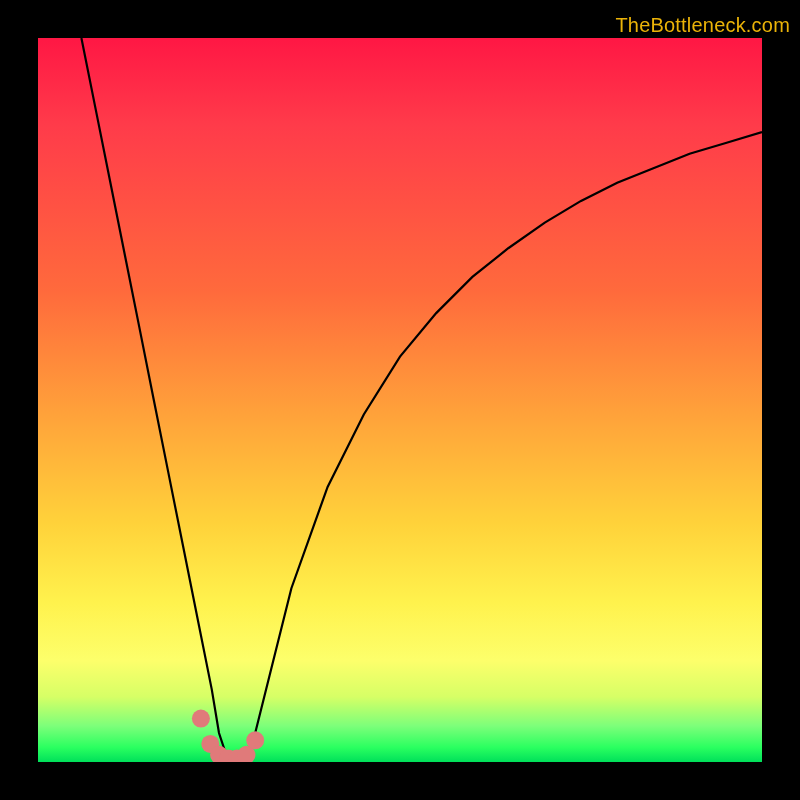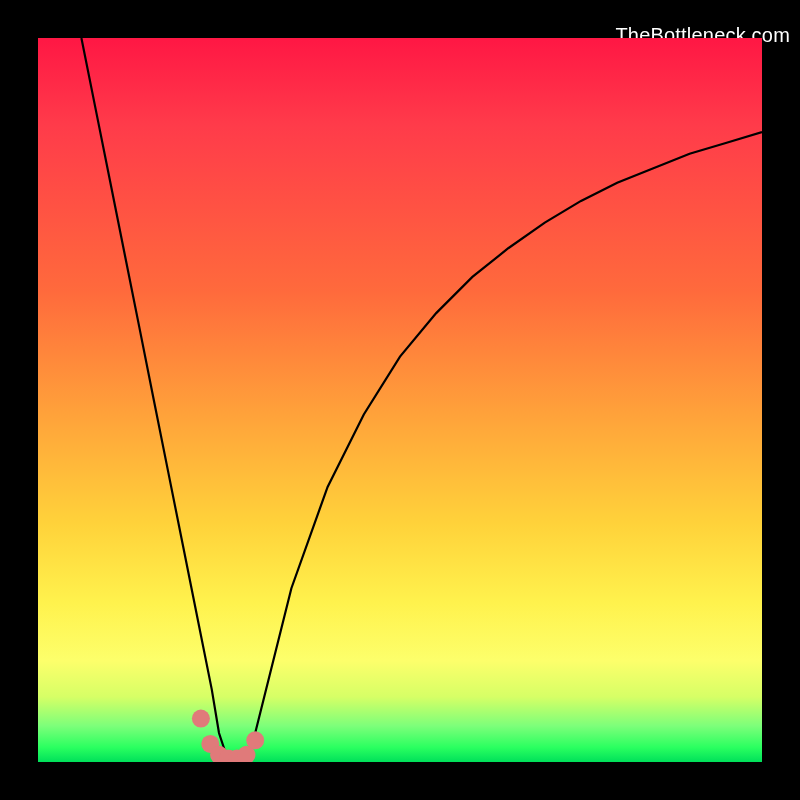--- a/index.html
+++ b/index.html
@@ -41,23 +41,23 @@
   }
   .curve-svg {
     position: absolute;
     left: 0;
     top: 0;
     width: 724px;
     height: 724px;
   }
   .watermark {
     position: absolute;
-    top: 24px;
+    top: 14px;
     right: 10px;
-    color: #ffffff;
+    color: #eab308;
     font-size: 20px;
     letter-spacing: 0.2px;
     user-select: none;
   }
 </style>
 </head>
 <body>
 
 <div class="stage">
   <div class="watermark">TheBottleneck.com</div>

